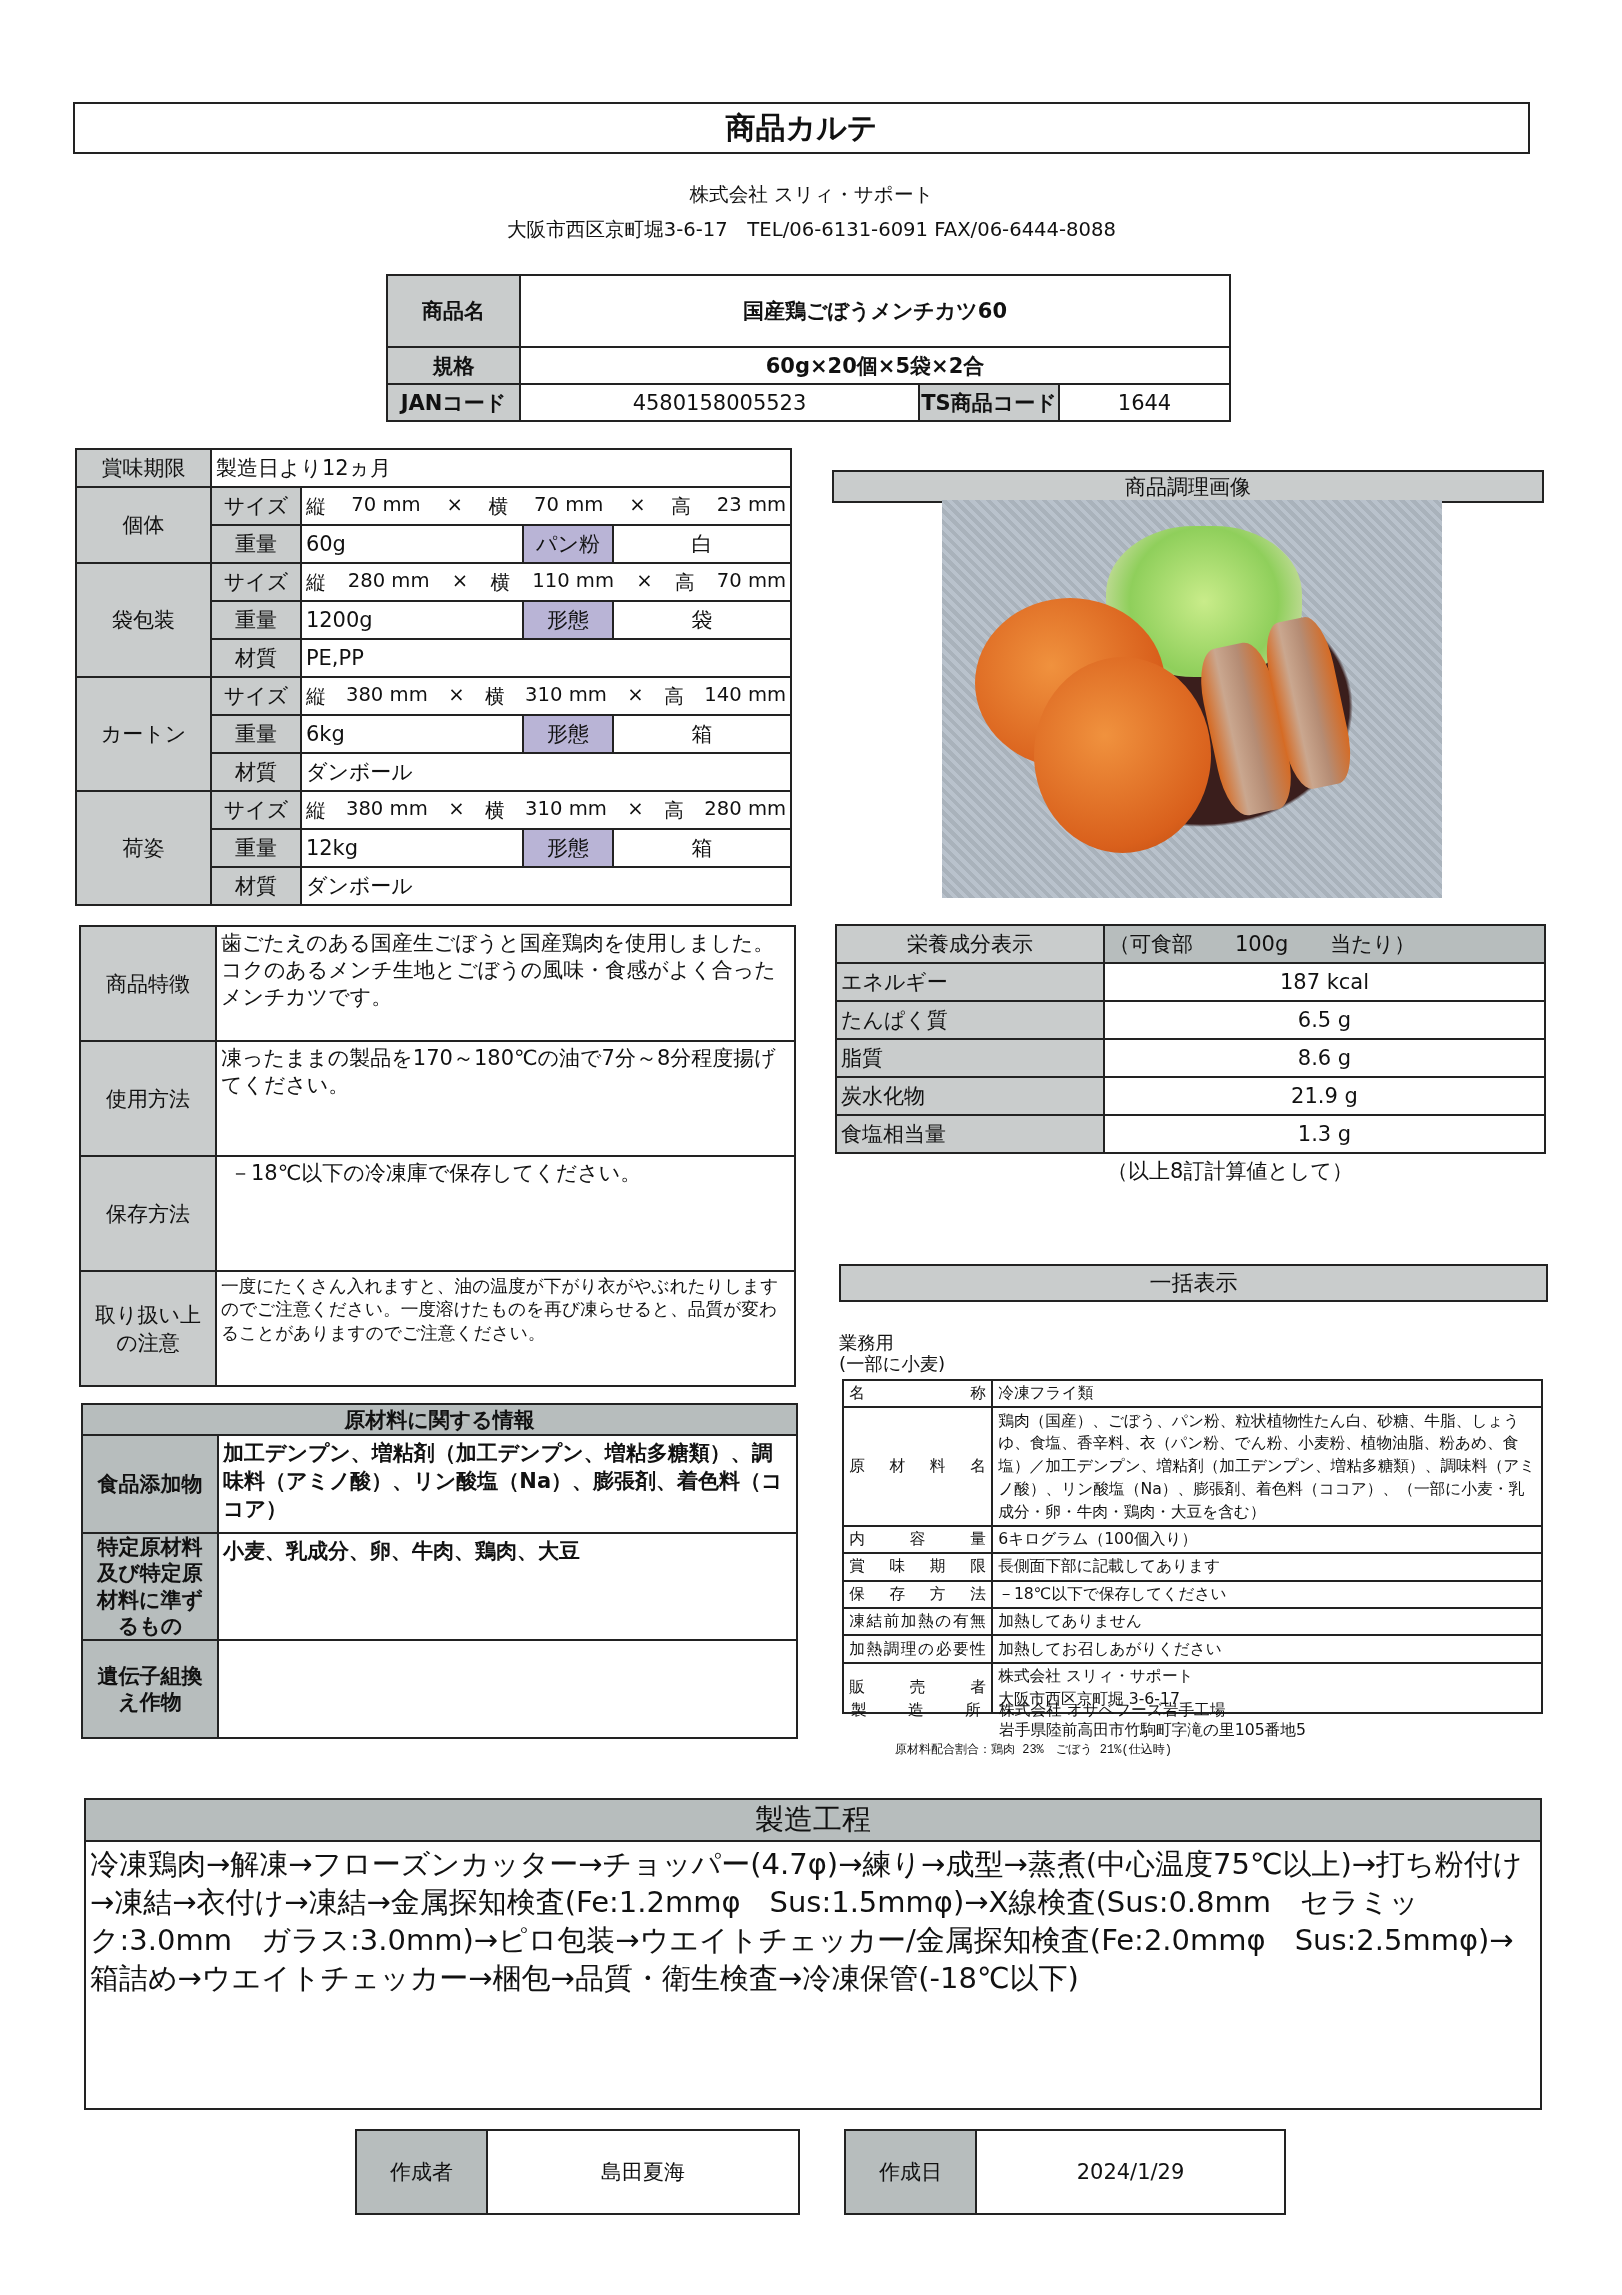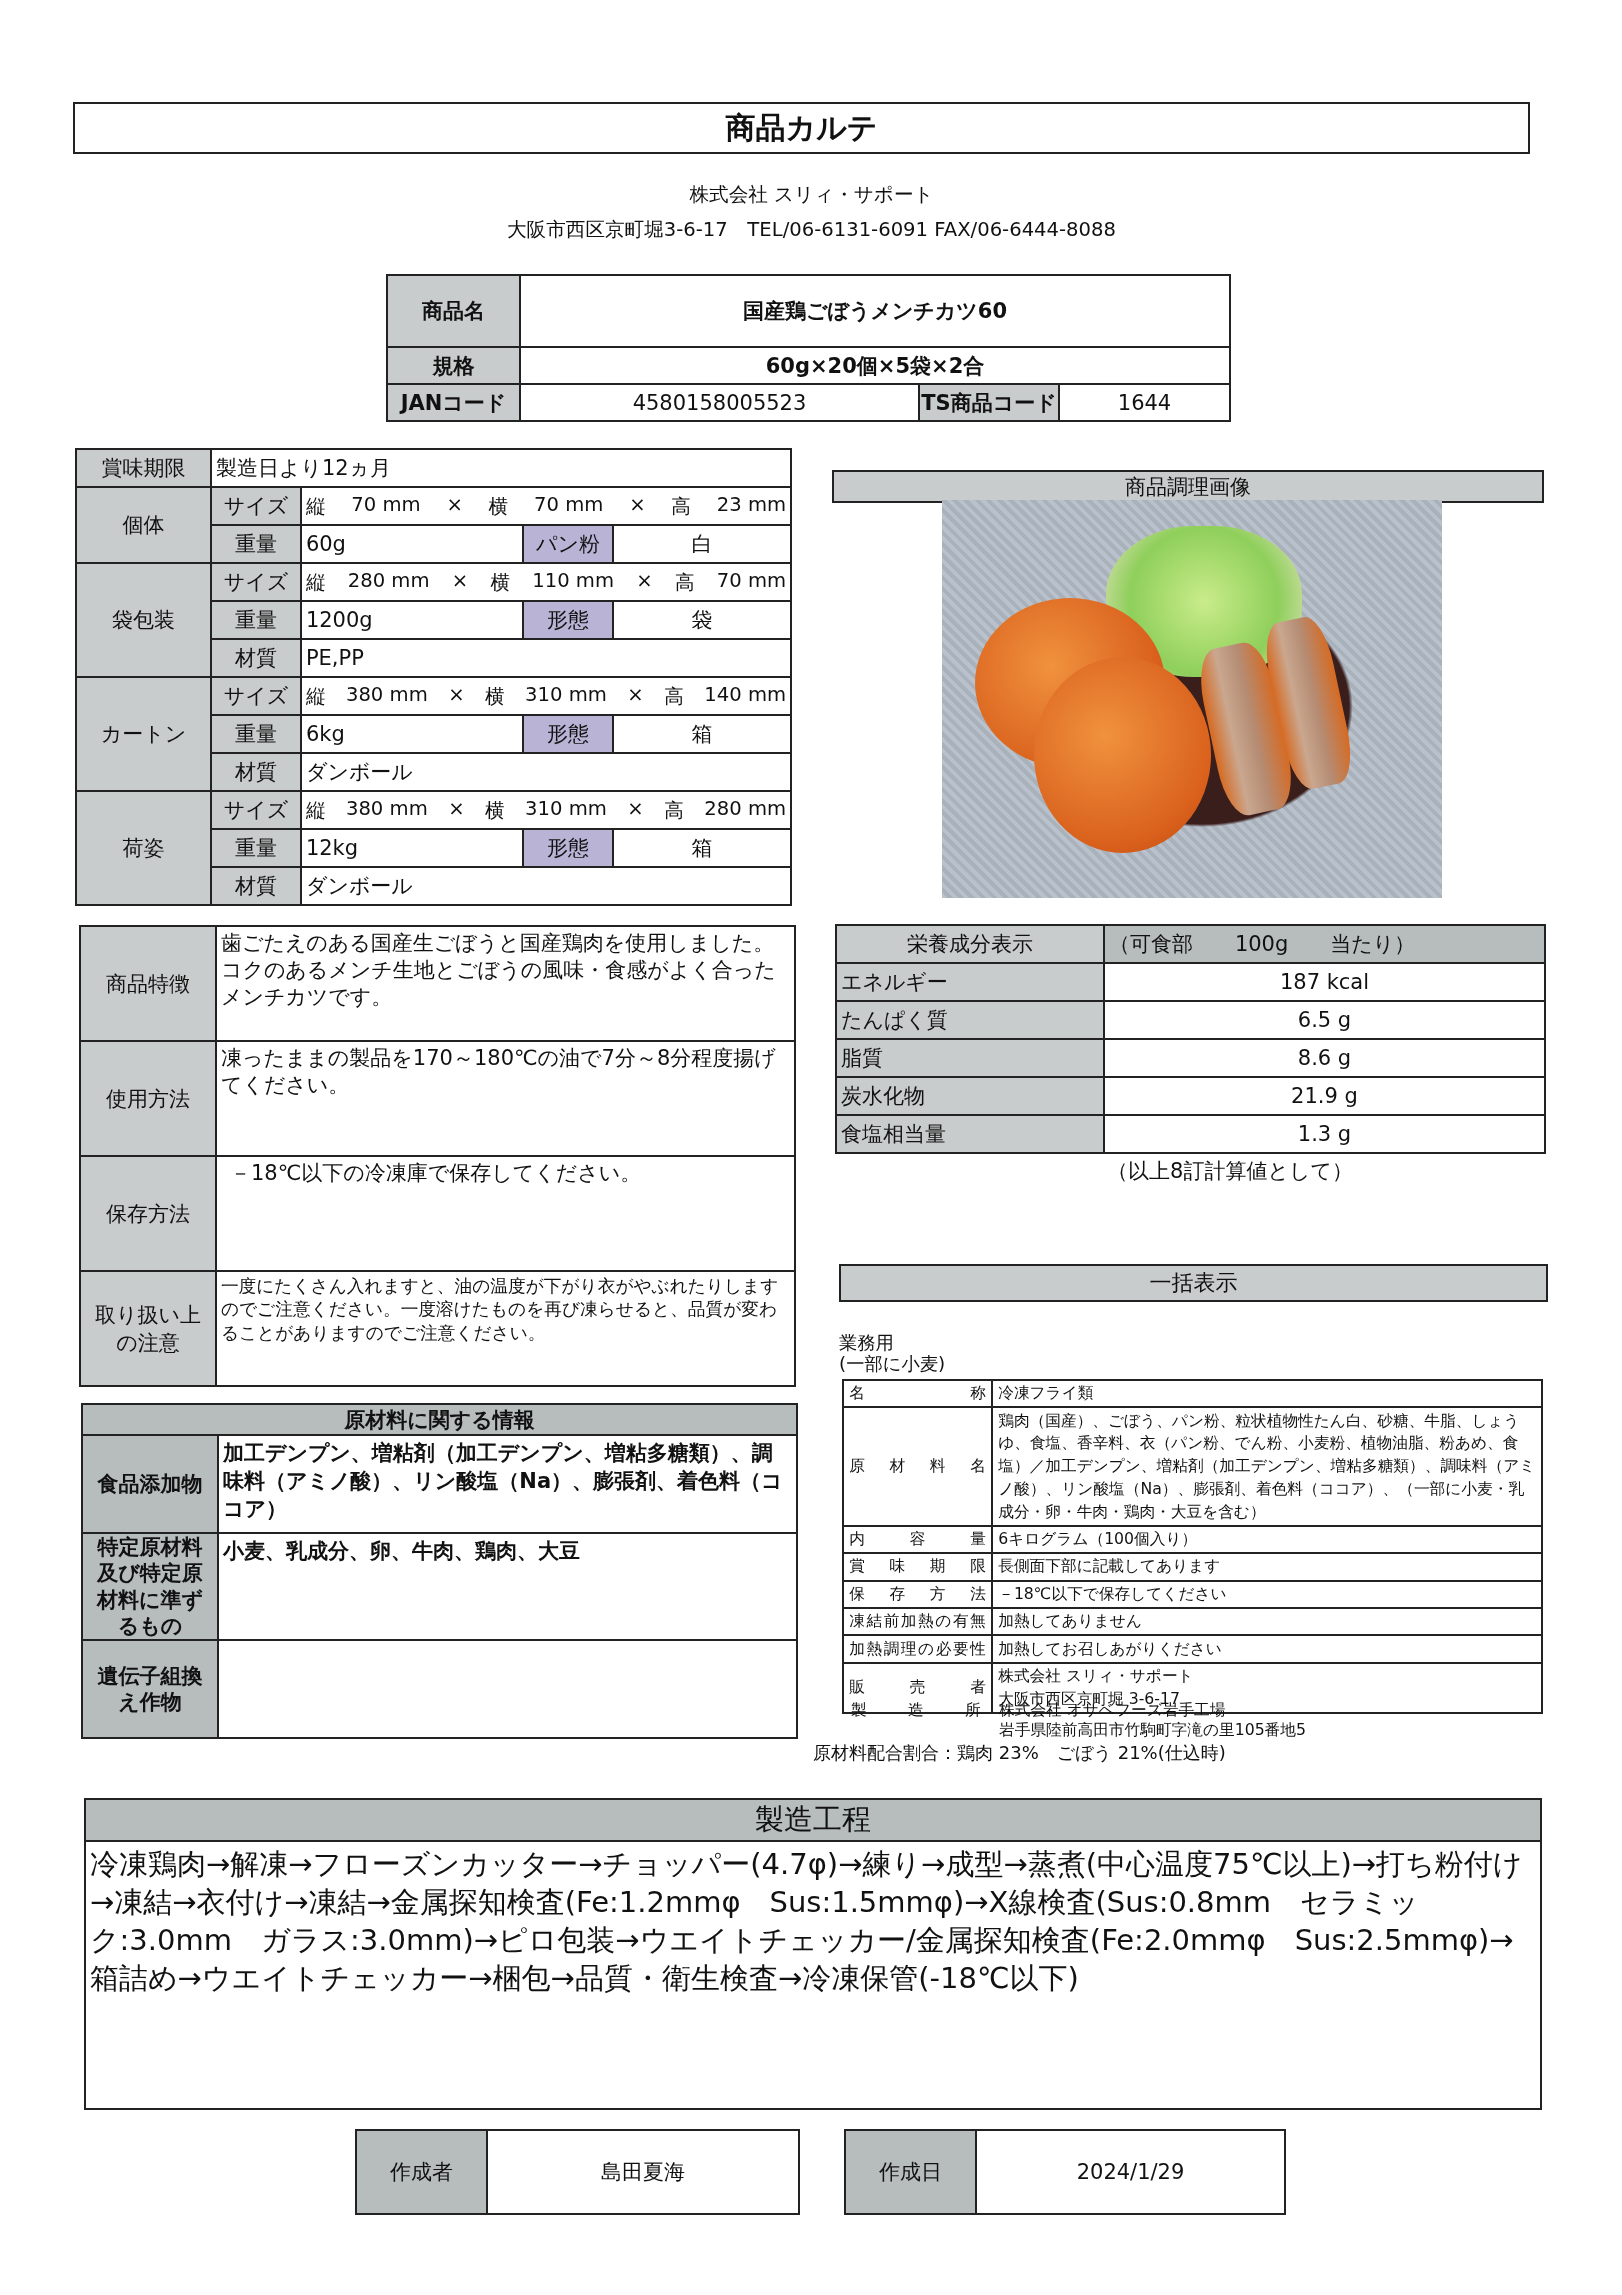--- a/index.html
+++ b/index.html
@@ -49,21 +49,21 @@
 
   #ikkatsu-header { left: 839px; top: 1264px; width: 709px; height: 38px; border: 2.6px solid #222; display:flex; align-items:center; justify-content:center; font-size: 22px; }
   #ikkatsu-sub1 { left: 839px; top: 1330px; font-size: 18.3px; }
   #ikkatsu-sub2 { left: 839px; top: 1351px; font-size: 18.3px; }
   #ikkatsu-table { left: 842px; top: 1379px; width: 701px; }
   #ikkatsu-table td { font-size: 15.7px; border-width: 2px; padding: 1.3px 5.2px; line-height: 1.45; }
   #ikkatsu-table .lbl { width: 149px; text-align: justify; text-align-last: justify; }
   #mfg-label { left: 851px; top: 1700px; width: 131px; font-size: 15.7px; text-align-last: justify; letter-spacing: 1.3px; }
   #mfg-name { left: 999px; top: 1700px; font-size: 15.7px; }
   #mfg-addr { left: 999px; top: 1720px; font-size: 15.7px; }
-  #ratio { left: 813px; top: 1741px; font-size: 18px; }
+  #ratio { left: 895px; top: 1741px; font-size: 12px; font-family: Liberation Mono, monospace; }
 
   #raw-table { left: 81px; top: 1403px; width: 717px; font-weight: bold; }
   #raw-table td { font-size: 21px; }
   #raw-table .head { background: #b7bdbd; text-align:center; height: 31px; }
   #raw-table .lbl { background: #b7bdbd; text-align:center; width: 136px; line-height: 1.25; }
   #raw-table .val { vertical-align: top; padding: 2.6px 3.9px; line-height: 1.35; }
 
   #process-table { left: 84px; top: 1798px; width: 1458px; }
   #process-table td { font-size: 29px; }
   #process-table .head { background: #b7bdbd; text-align: center; height: 37px; }

